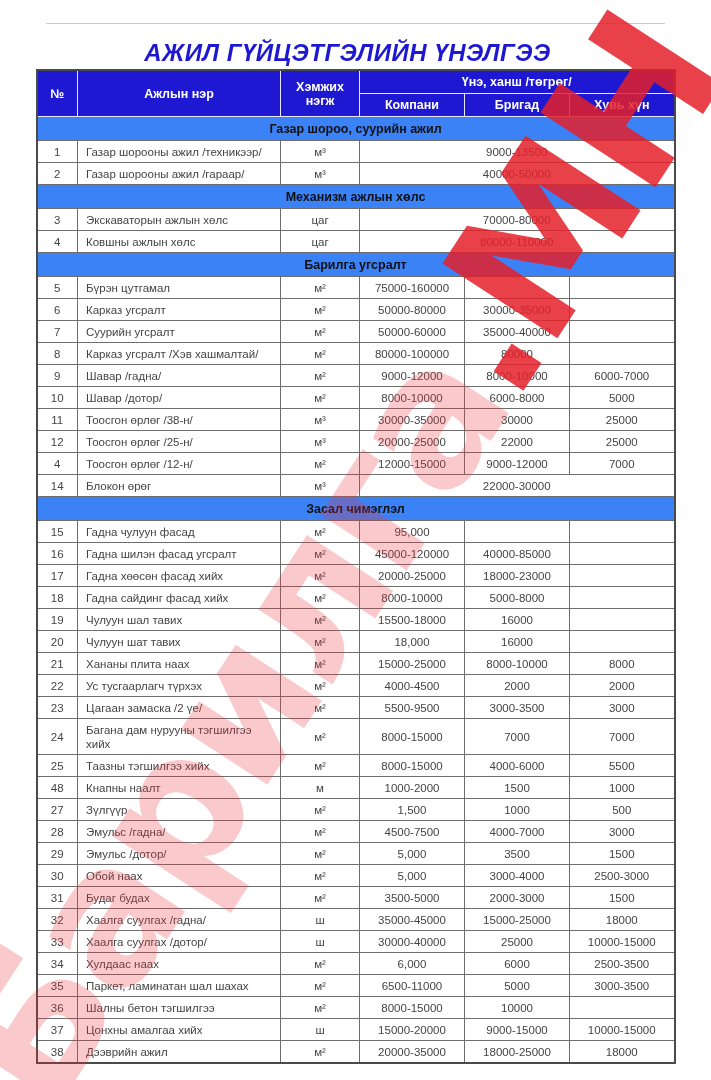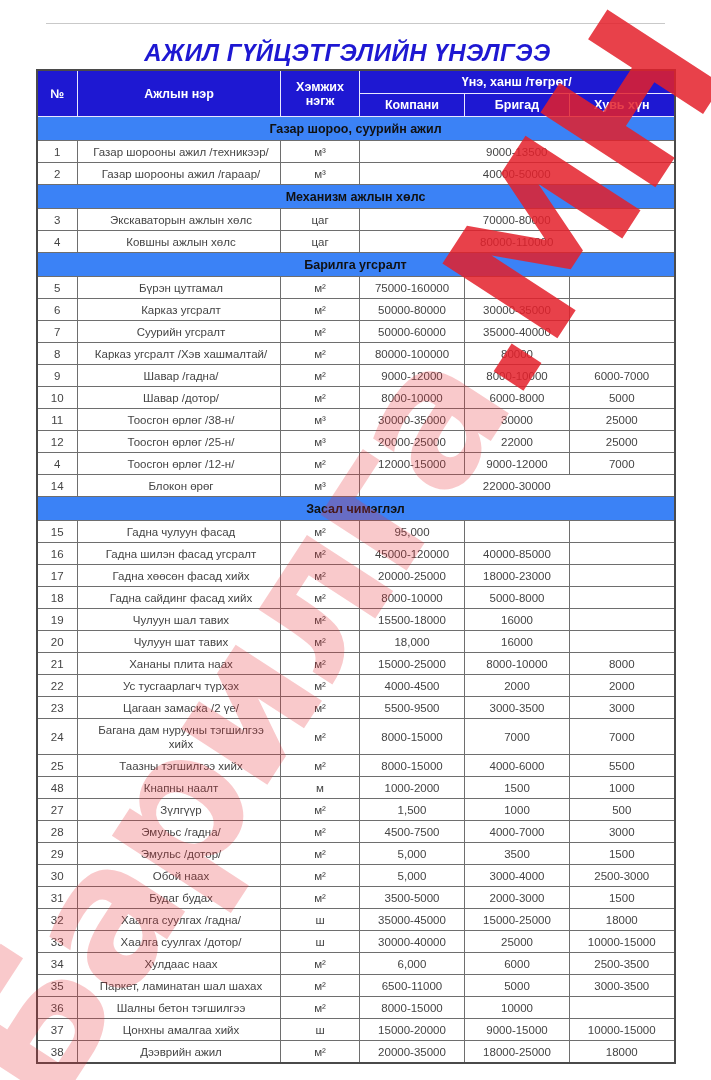--- a/index.html
+++ b/index.html
@@ -27,21 +27,21 @@
   col.c-no{width:41px;} col.c-name{width:203px;} col.c-unit{width:79px;}
   col.c-p{width:105px;}
   thead th{
     background:var(--accent);color:#fff;font-weight:bold;font-size:12.5px;
     border:1px solid #e8e8ff;padding:4px 2px;line-height:14px;vertical-align:middle;
   }
   tbody td{
     border:1px solid #6e6e6e;font-size:11.5px;line-height:14px;
     padding:3.5px 4px;text-align:center;vertical-align:middle;color:#444;
   }
-  tbody td.name{text-align:center;padding-left:8px;}
+  tbody td.name{text-align:left;padding-left:8px;}
   tbody tr.section-row td{
     background:#3b82f6;color:#111;font-weight:bold;font-size:12.5px;
     text-align:center;padding:4.5px 2px;
   }
   .watermark{
     position:absolute;left:47%;top:52%;
     transform:translate(-50%,-50%) rotate(-57deg);
     font-family:"DejaVu Sans",sans-serif;font-weight:bold;
     font-size:188px;letter-spacing:-7px;white-space:nowrap;
     pointer-events:none;z-index:9;user-select:none;

